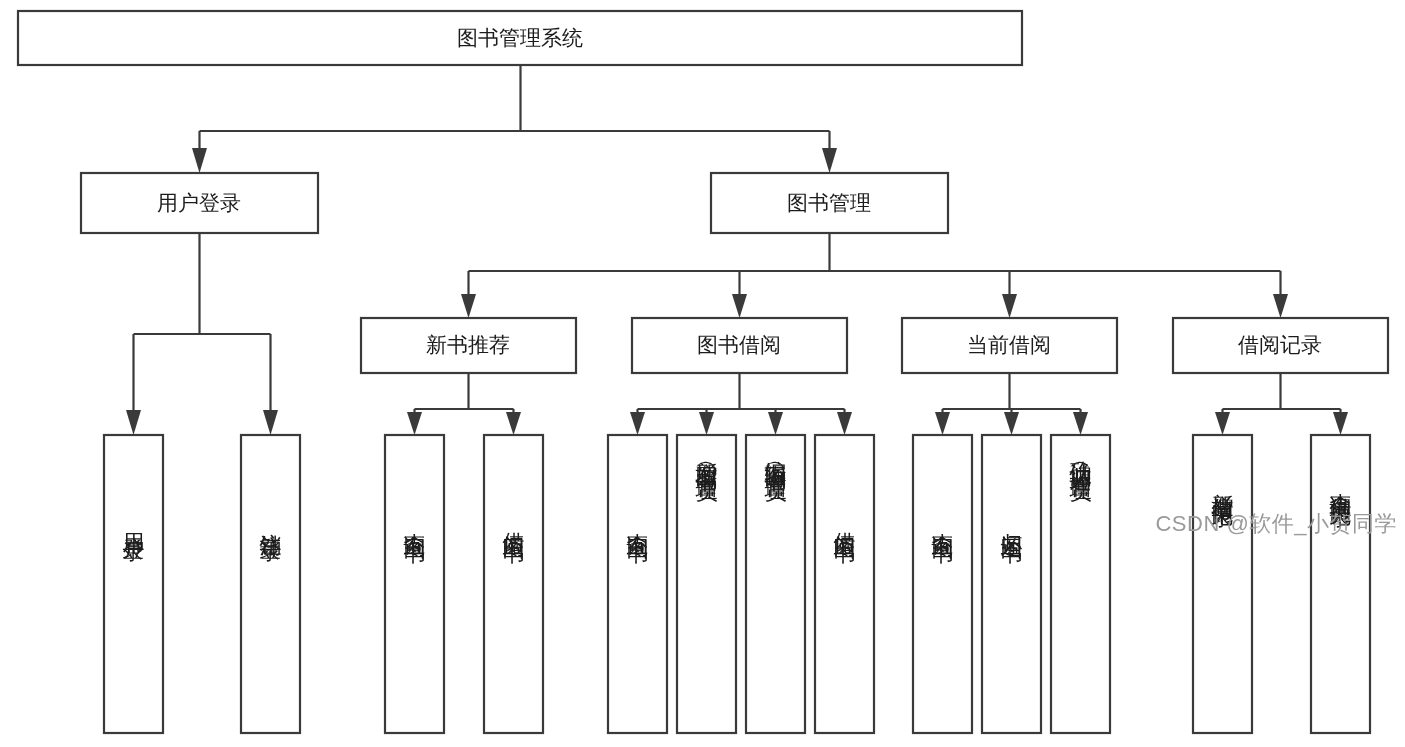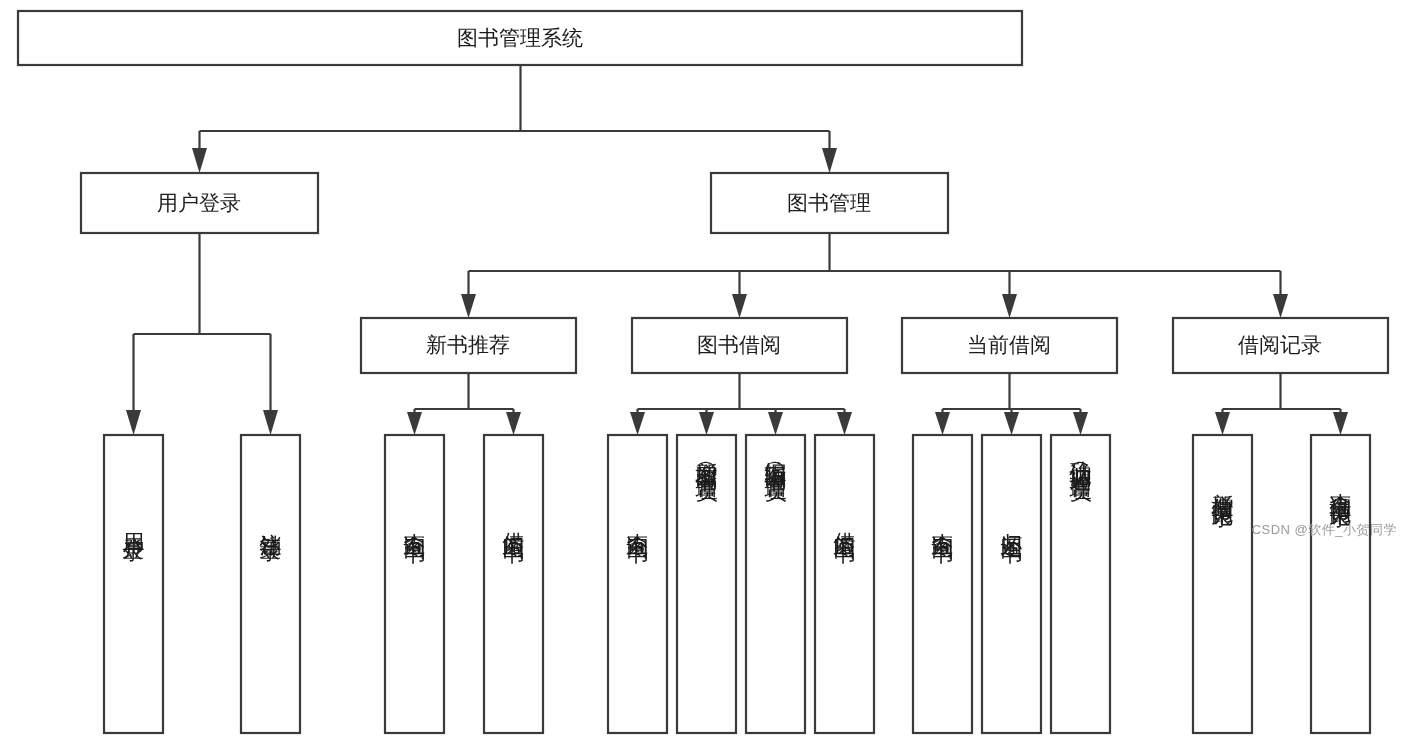--- a/index.html
+++ b/index.html
@@ -69,21 +69,21 @@
     line-height: 1;
     letter-spacing: 3px;
     color: #1c1c1c;
     white-space: nowrap;
   }
   .watermark {
     position: absolute;
     right: 8px;
     bottom: 6px;
     font-family: "Liberation Sans", "DejaVu Sans", sans-serif;
-    font-size: 13px;
+    font-size: 22px;
     color: #9a9a9a;
     white-space: nowrap;
     letter-spacing: 0.5px;
   }
 </style>
 </head>
 <body>
 
 <div id="diagram-root">
 

